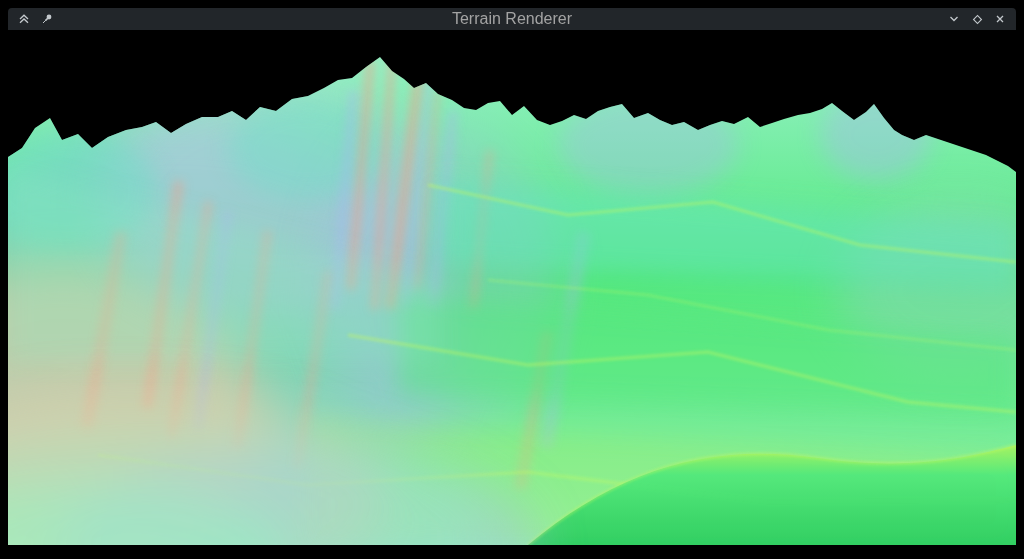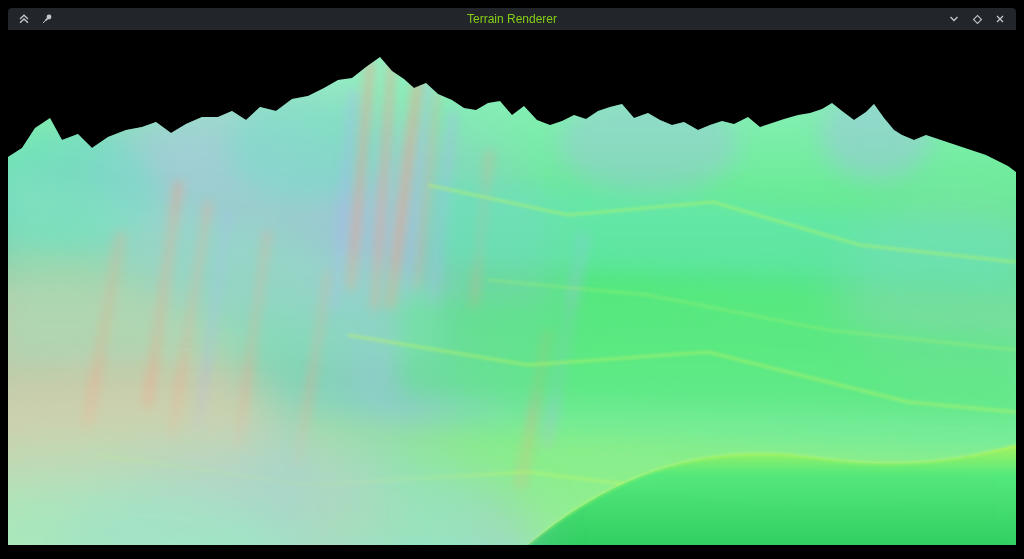--- a/index.html
+++ b/index.html
@@ -28,22 +28,22 @@
   .tb-btn {
     width: 14px; height: 14px;
     display: inline-flex; align-items: center; justify-content: center;
     cursor: pointer;
   }
   .tb-btn svg { display: block; }
   .tb-title {
     position: absolute; left: 0; top: 0; right: 0; bottom: 0;
     text-align: center;
     line-height: 22px;
-    font-size: 12px;
-    color: #84cc16;
+    font-size: 16px;
+    color: #a3a3a3;
     pointer-events: none;
     z-index: 1;
   }
 
   .viewport {
     position: relative;
     width: 1008px; height: 515px;
     background: #000;
     cursor: crosshair;
   }

